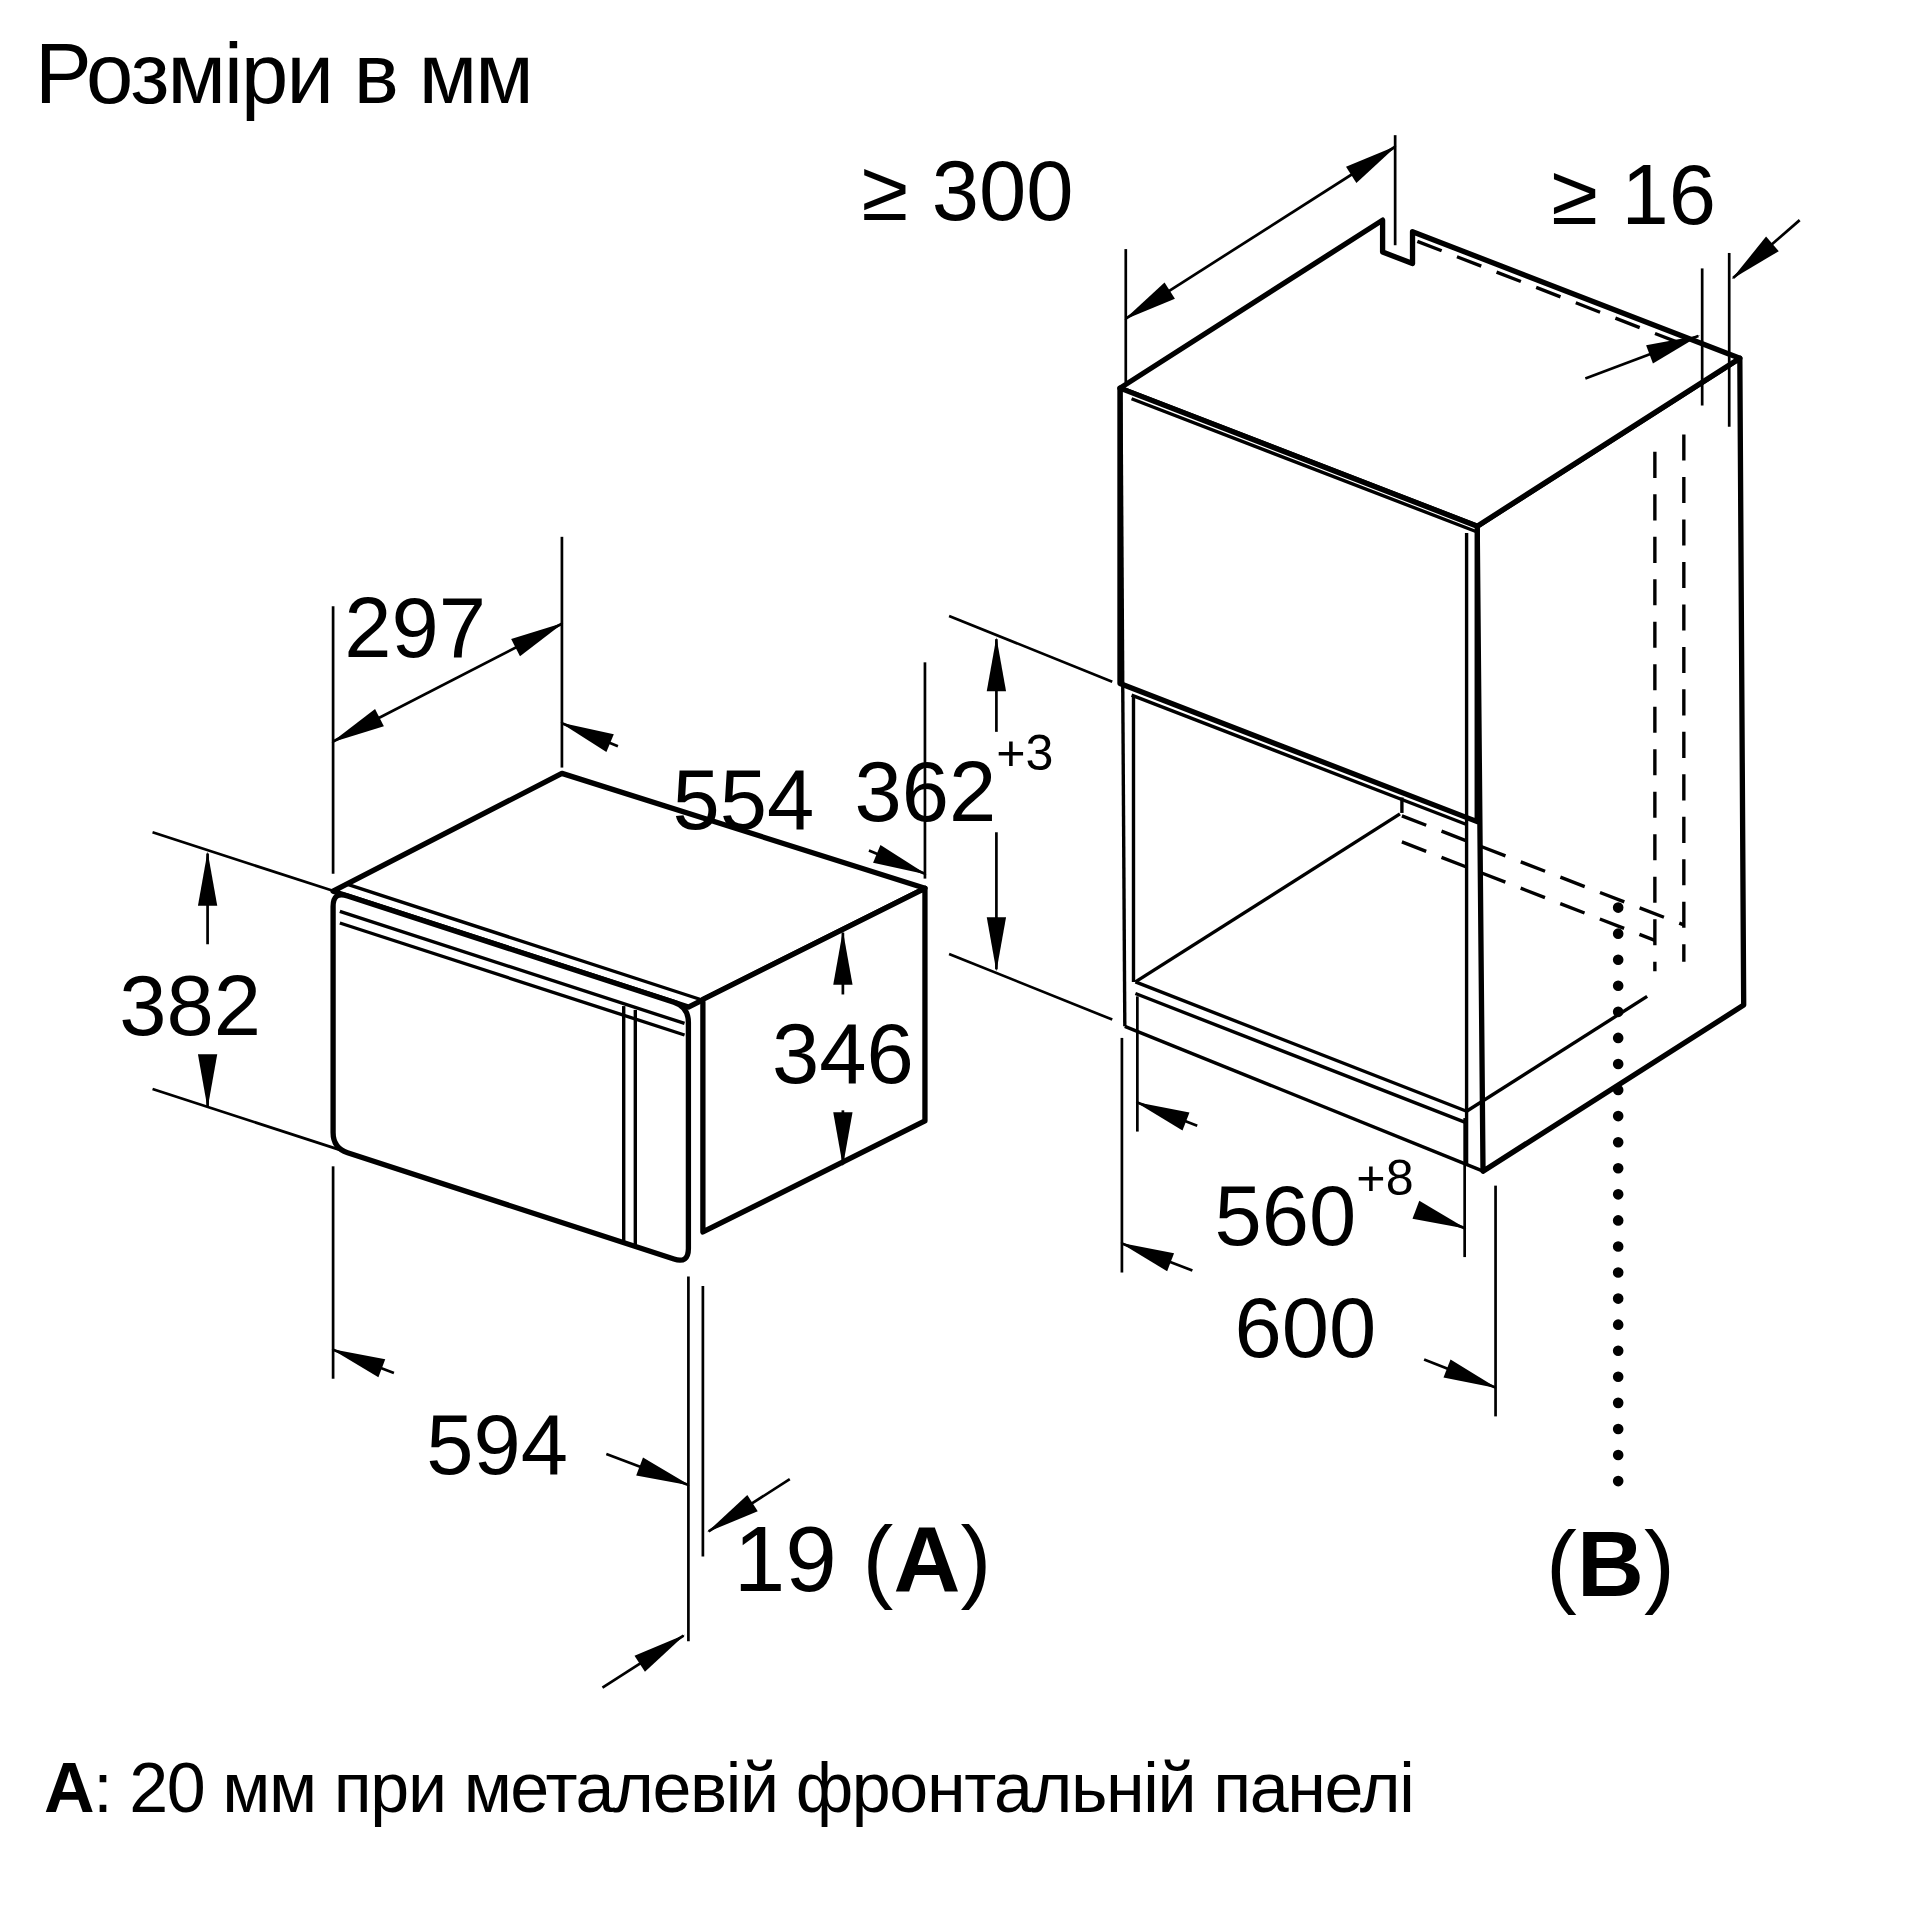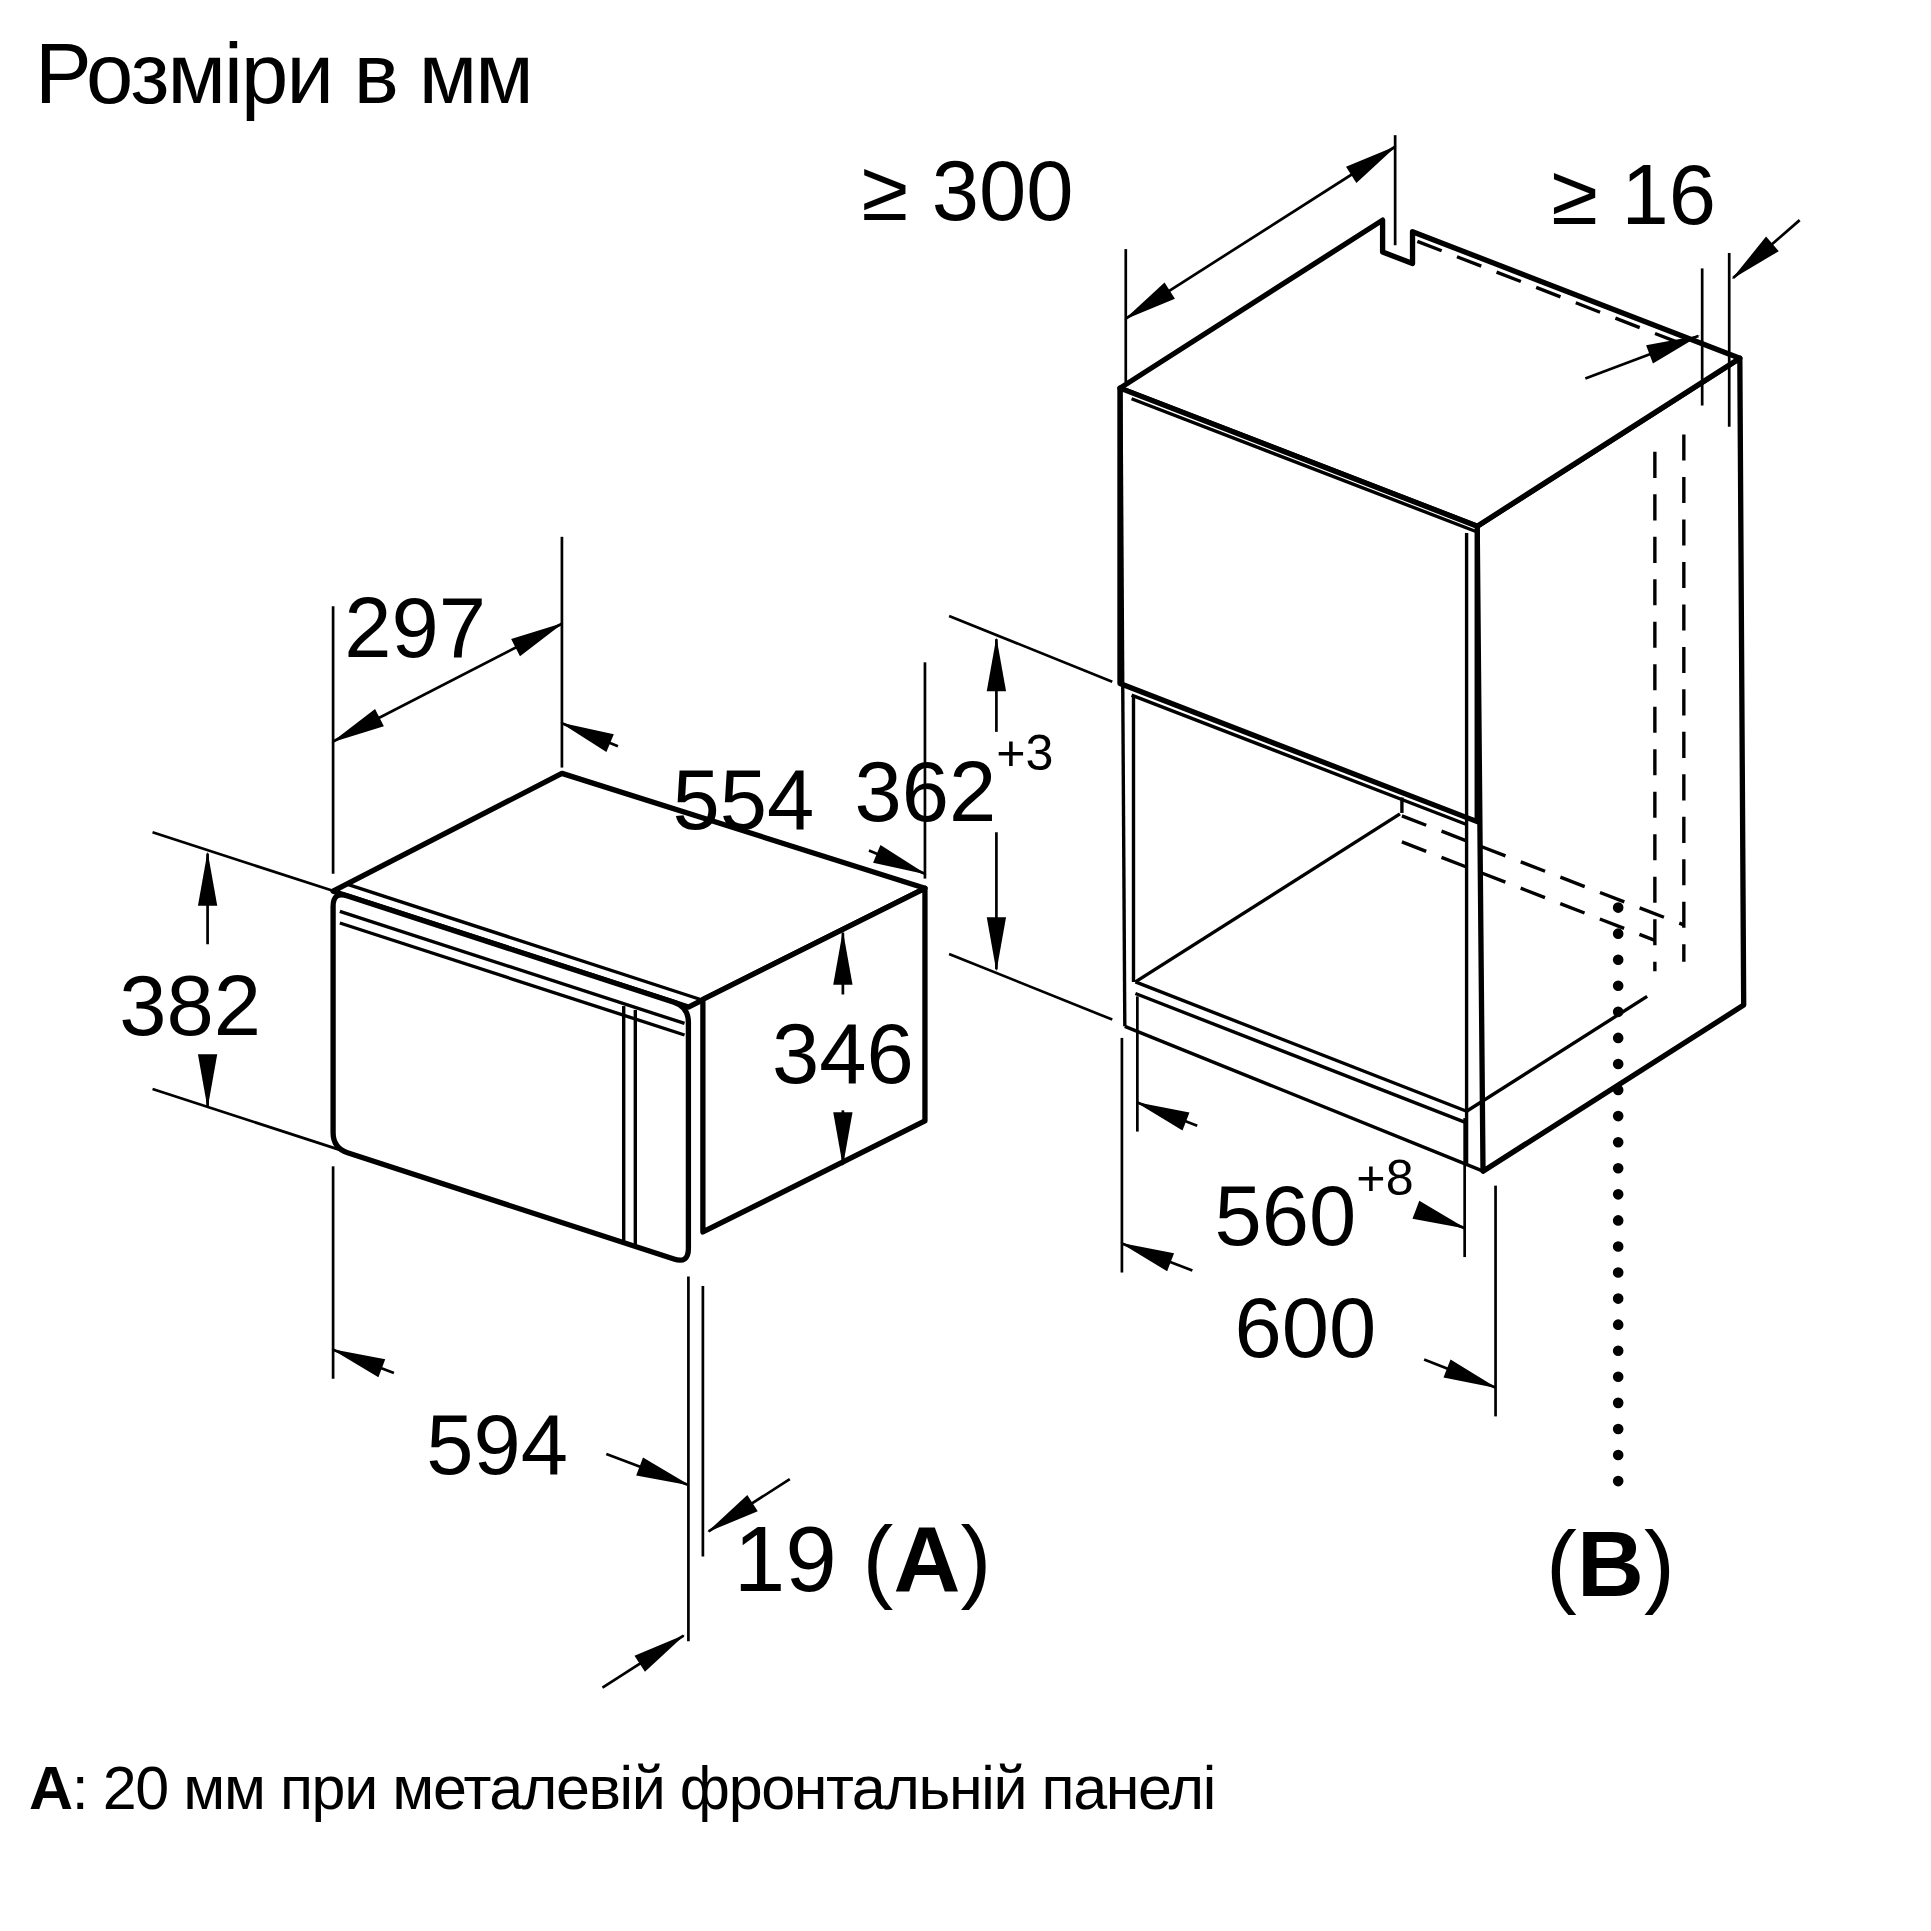--- a/index.html
+++ b/index.html
@@ -1,19 +1,19 @@
 <!DOCTYPE html>
 <html><head>
 <meta charset="utf-8">
 <style>
   html,body{margin:0;padding:0;background:#fff;}
   .stage{position:relative;width:1931px;height:1931px;background:#fff;overflow:hidden;
          font-family:"Liberation Sans",sans-serif;color:#000;text-align:center;}
   .title{position:absolute;left:35px;top:25px;font-size:85px;letter-spacing:-1.9px;white-space:nowrap;}
-  .footnotes{position:absolute;left:29px;top:1740px;font-size:61px;letter-spacing:-1.4px;line-height:96px;white-space:nowrap;}
+  .footnotes{position:absolute;left:44px;top:1740px;font-size:70px;letter-spacing:-1.4px;line-height:96px;white-space:nowrap;}
   .footnotes b{font-weight:bold;}
   svg{position:absolute;left:0;top:0;}
   .outline{fill:#fff;stroke:#000;stroke-width:5.5;stroke-linejoin:round;}
   .inner{stroke:#000;stroke-width:3.5;fill:none;}
   .ext{stroke:#000;stroke-width:2.8;fill:none;}
   .dim{stroke:#000;stroke-width:2.8;fill:none;}
   .dashed{stroke:#000;stroke-width:3.5;fill:none;stroke-dasharray:27 17;}
   .dots{stroke:#000;stroke-width:11;fill:none;stroke-dasharray:0 27;stroke-linecap:round;}
   text{font-family:"Liberation Sans",sans-serif;font-size:88px;fill:#000;}
   .sup{font-size:52px;}

